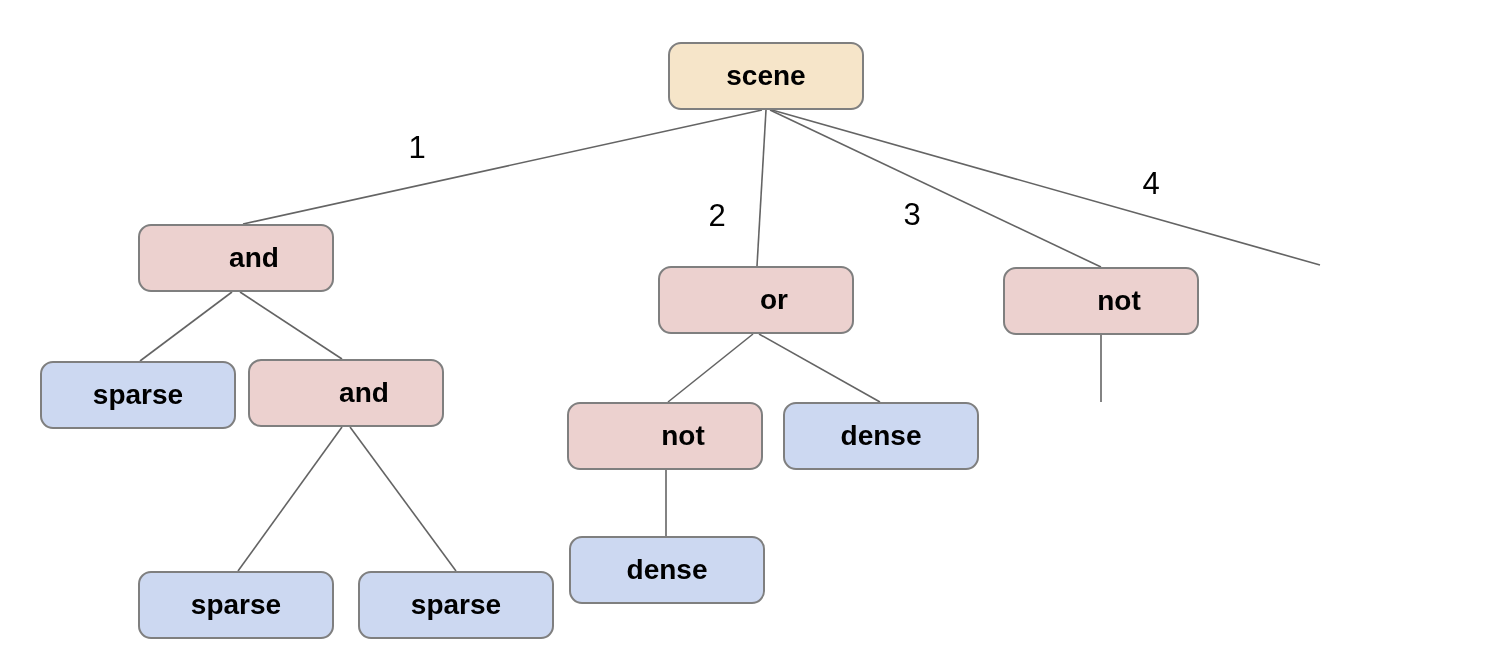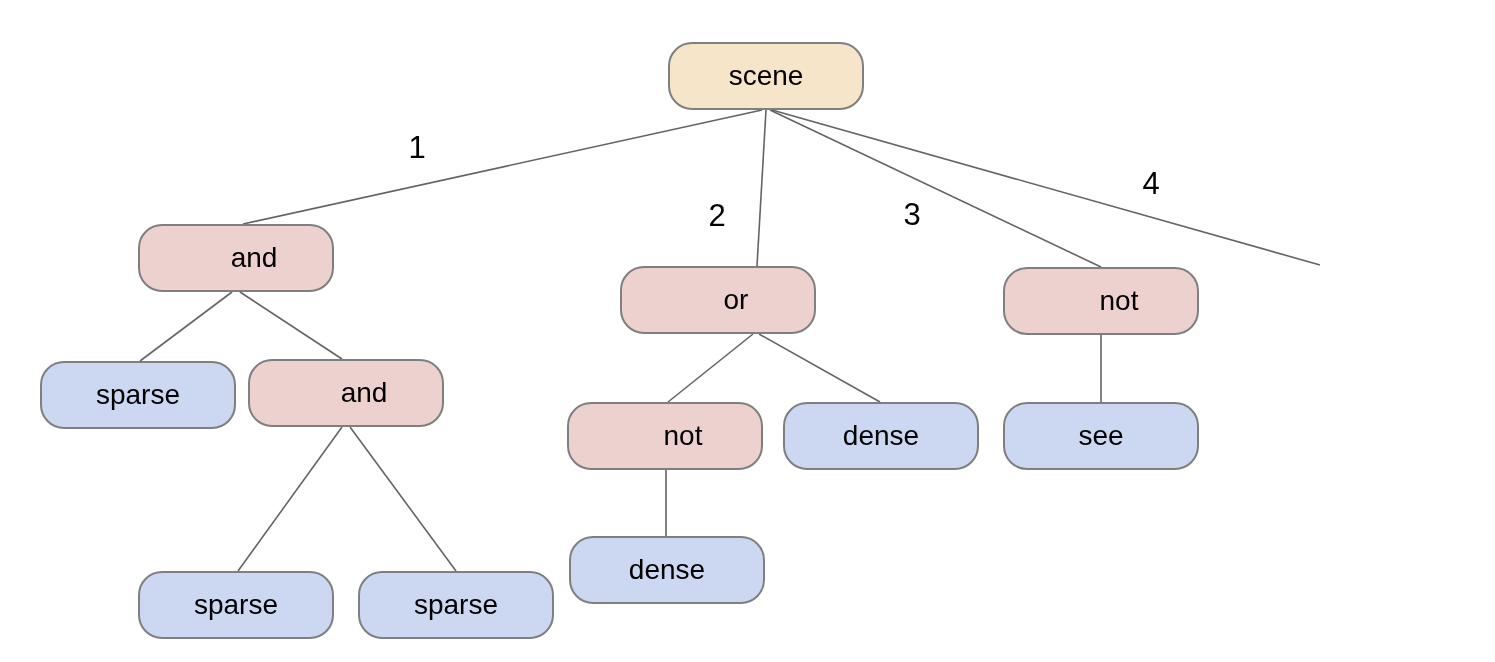--- a/index.html
+++ b/index.html
@@ -4,24 +4,25 @@
 <style>
   html,body{margin:0;padding:0;background:#ffffff;}
   .canvas{
     position:relative;width:1495px;height:662px;background:#ffffff;
     font-family:"Liberation Sans",sans-serif;overflow:hidden;
   }
   .edges-layer{position:absolute;left:0;top:0;width:1495px;height:662px;}
   .edge-line{stroke:var(--edge-line,#646464);stroke-width:1.6;fill:none;}
   .node{
     position:absolute;width:196px;height:68px;box-sizing:border-box;
-    border:2px solid var(--node-border,#7f7f7f);border-radius:24px;
+    border:2px solid var(--node-border,#7f7f7f);border-radius:13px;
     display:flex;align-items:center;justify-content:center;
     font-size:28px;line-height:1;color:var(--text,#000);
     white-space:nowrap;
+    font-weight:bold;
   }
   .node.root{background:var(--root-fill,#f6e5c9);}
   .node.internal{background:var(--internal-fill,#ecd1cf);padding-left:36px;}
   .node.leaf{background:var(--leaf-fill,#ccd8f1);}
   .edge-label{
     position:absolute;transform:translate(-50%,-50%);
     font-size:31px;color:var(--text,#000);
   }
 </style>
 </head>
@@ -45,26 +46,25 @@
   </svg>
 
   <div class="edge-label" style="left:417px;top:148px">1</div>
   <div class="edge-label" style="left:717px;top:216px">2</div>
   <div class="edge-label" style="left:912px;top:215px">3</div>
   <div class="edge-label" style="left:1151px;top:184px">4</div>
 
   <div class="node root" style="left:668px;top:42px">scene</div>
 
   <div class="node internal" style="left:138px;top:224px">and</div>
-  <div class="node internal" style="left:620px;top:266px">or</div>
+  <div class="node internal" style="left:658px;top:266px">or</div>
   <div class="node internal" style="left:1003px;top:267px">not</div>
 
   <div class="node leaf" style="left:40px;top:361px">sparse</div>
   <div class="node internal" style="left:248px;top:359px">and</div>
   <div class="node internal" style="left:567px;top:402px">not</div>
   <div class="node leaf" style="left:783px;top:402px">dense</div>
-  <div class="node leaf" style="left:1003px;top:402px">see</div>
 
   <div class="node leaf" style="left:138px;top:571px">sparse</div>
   <div class="node leaf" style="left:358px;top:571px">sparse</div>
   <div class="node leaf" style="left:569px;top:536px">dense</div>
 
 </div>
 
 </body></html>

